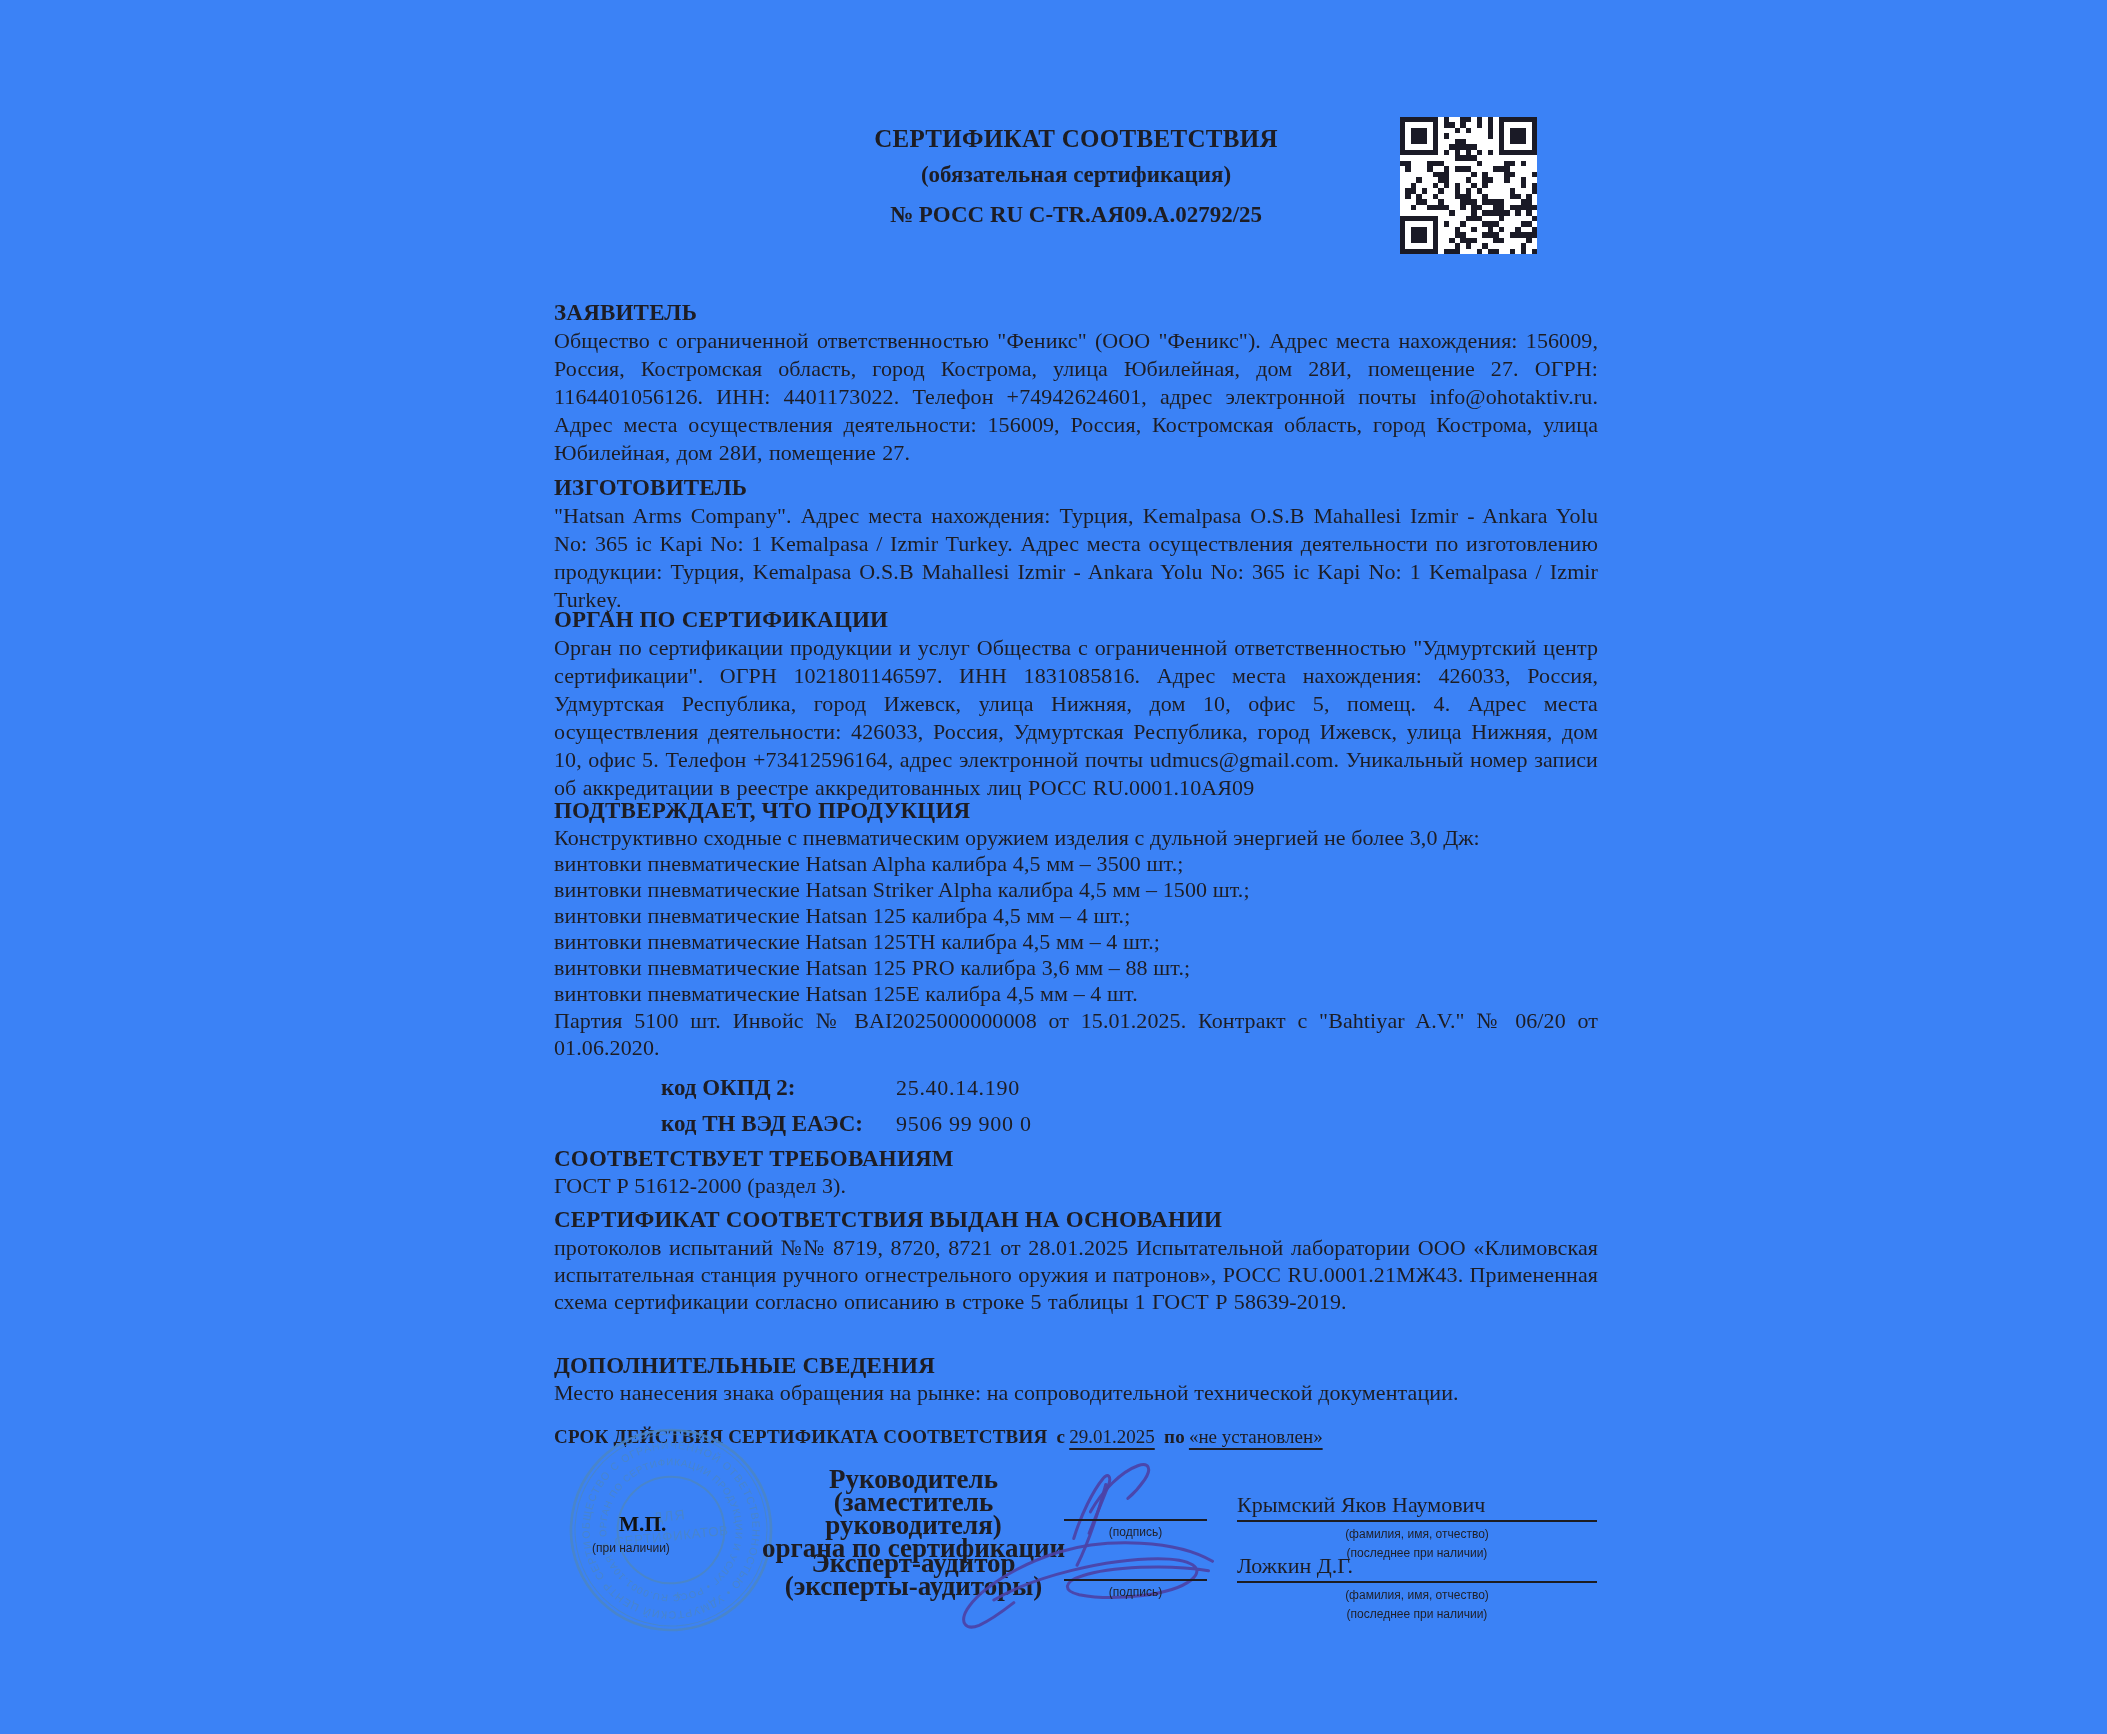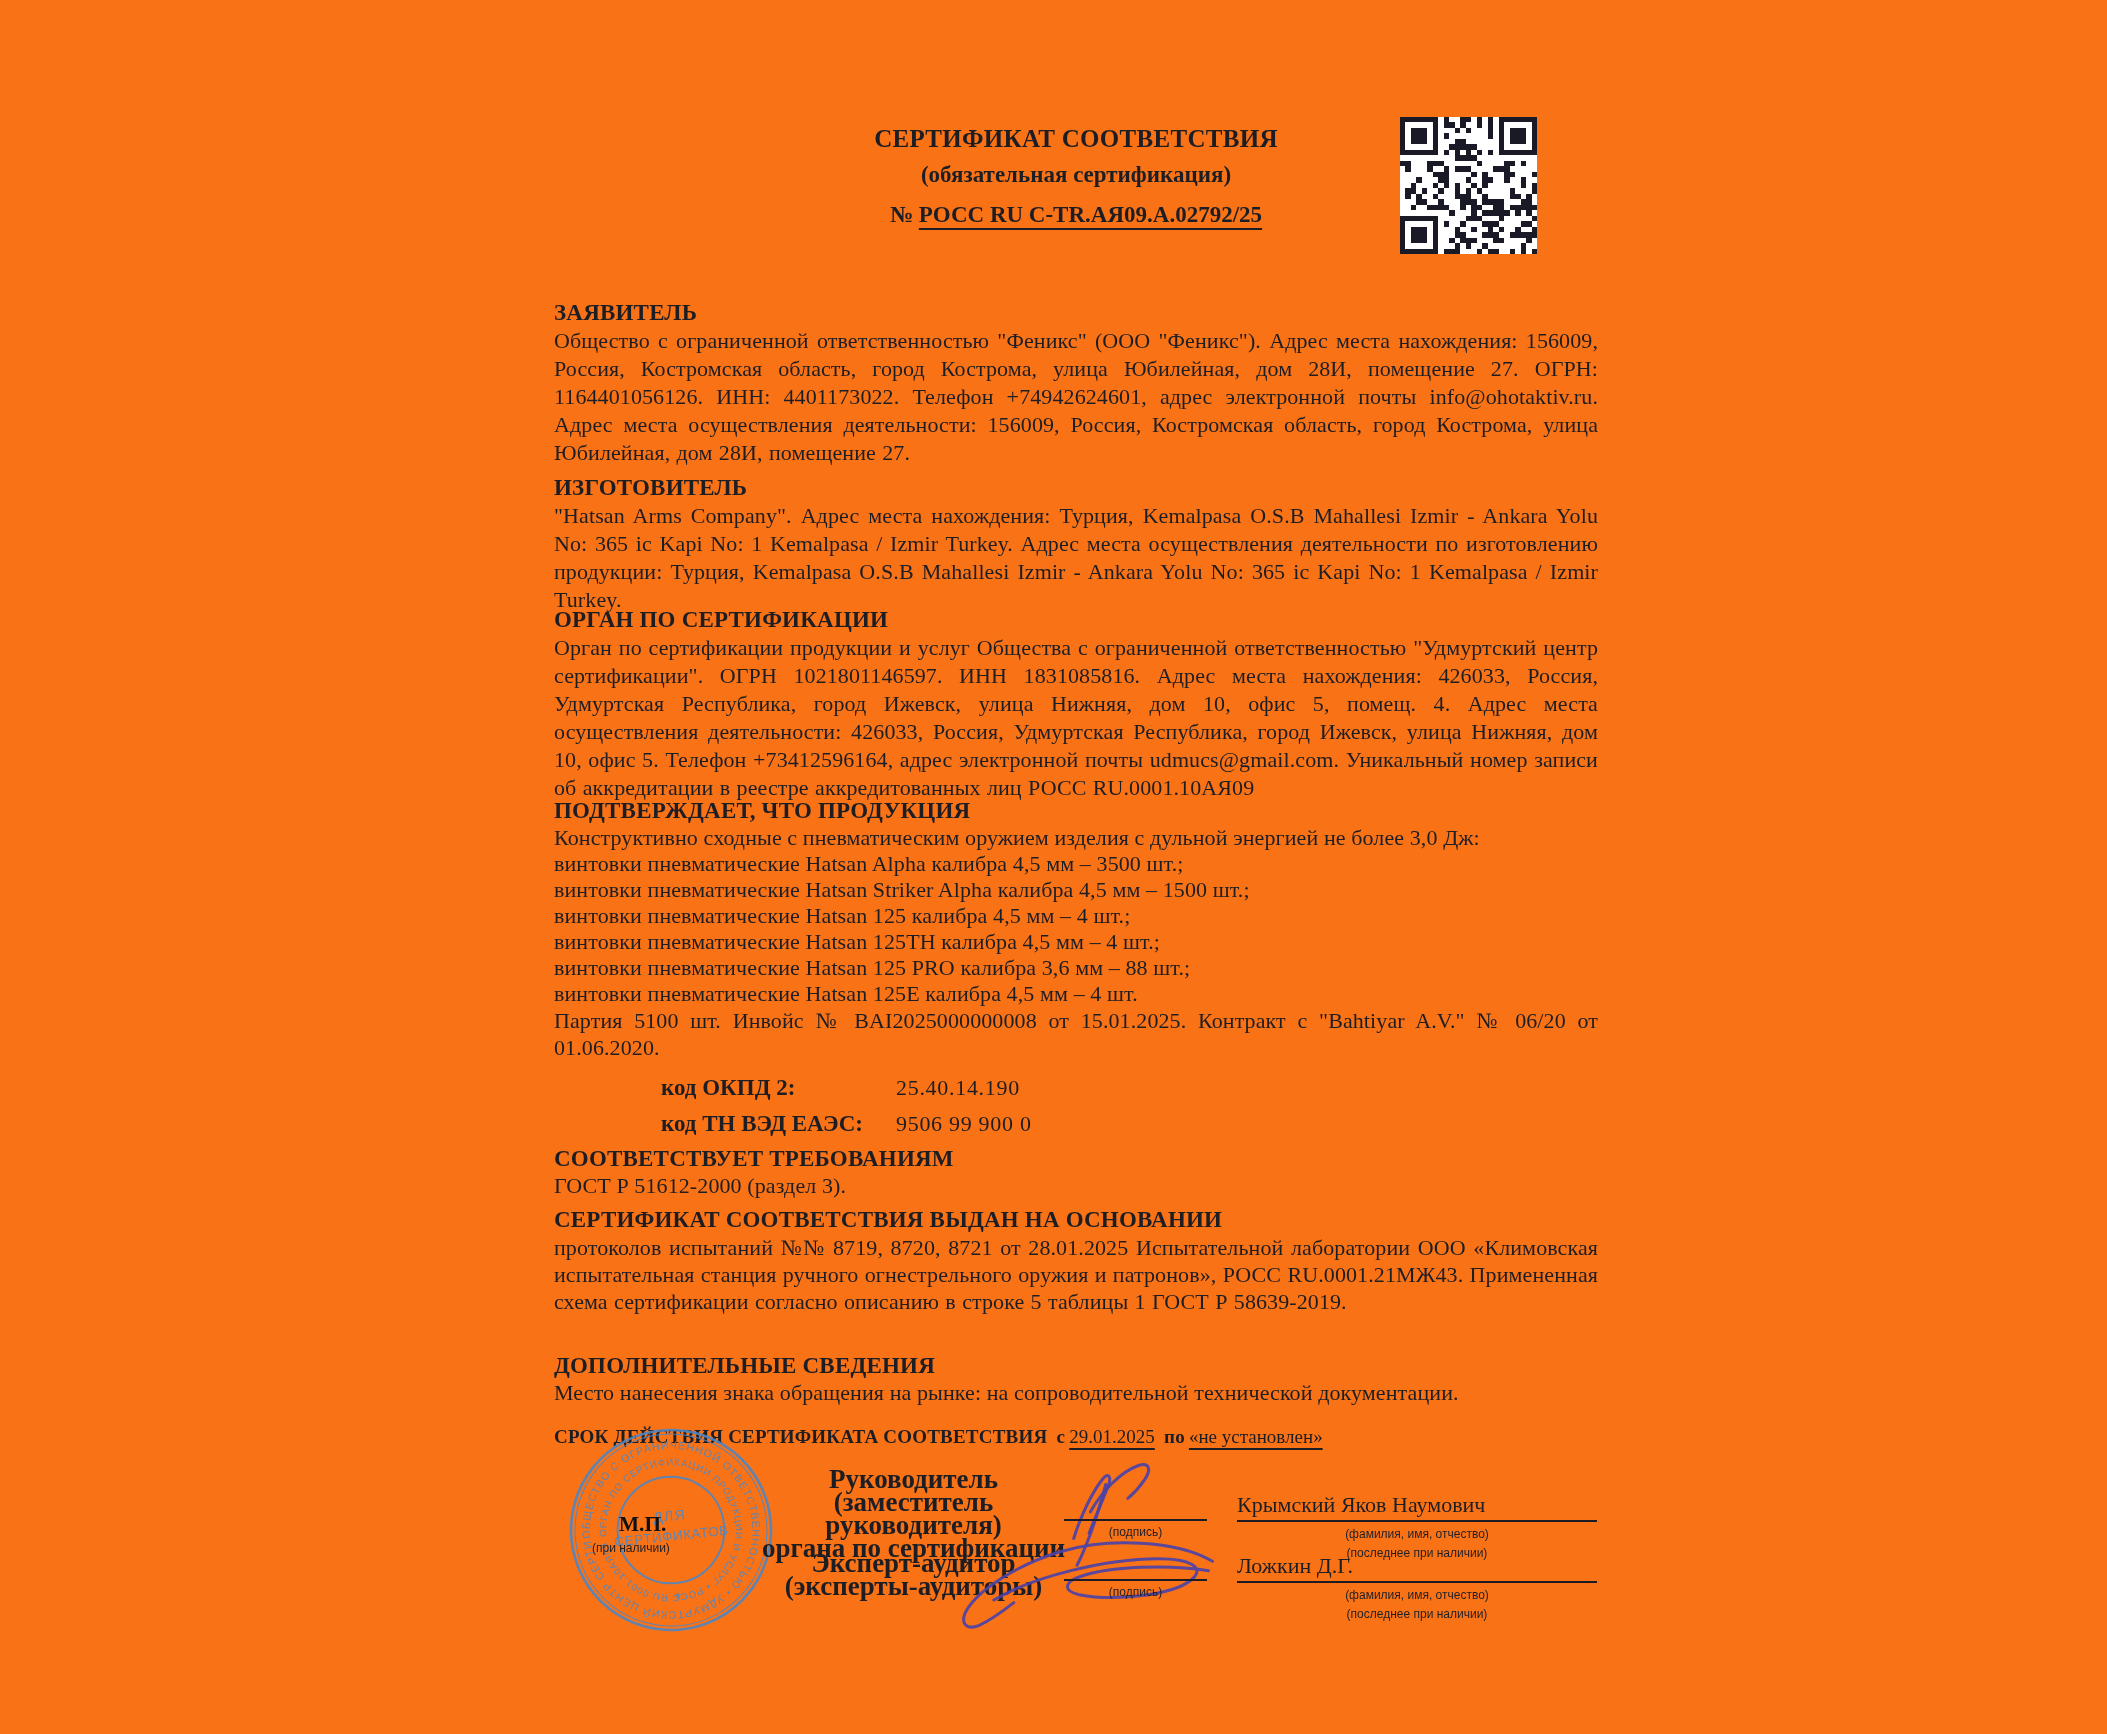--- a/index.html
+++ b/index.html
@@ -1,27 +1,27 @@
 <!DOCTYPE html>
 <html style="font-size:10.7px"><head>
 <meta charset="utf-8">
 <style>
   html,body{margin:0;padding:0;background:#ffffff;}
-  .page{position:relative;width:2108px;height:1734px;background:#f97316;overflow:hidden;
+  .page{position:relative;width:2108px;height:1734px;background:#3b82f6;overflow:hidden;
         font-family:"Liberation Serif","DejaVu Serif",serif;color:#1d1d24;}
   .col{position:absolute;left:554px;width:1044px;}
   .h{font-weight:bold;font-size:23px;line-height:28px;letter-spacing:0.2px;}
   .bodytext{font-size:22px;line-height:28px;text-align:justify;letter-spacing:0.1px;word-spacing:0.7px;}
   .pline{font-size:22px;line-height:26px;letter-spacing:0.1px;}
   .batch{font-size:22px;line-height:27px;text-align:justify;letter-spacing:0.1px;}
   .header{position:absolute;left:554px;top:125px;width:1044px;text-align:center;}
   .title{font-size:25px;font-weight:bold;letter-spacing:0.3px;}
   .subtitle{font-size:23px;font-weight:bold;margin-top:9.3px;}
   .cnumber{font-size:23px;font-weight:bold;margin-top:13.3px;}
-  .cnumber .num{text-decoration:underline;text-decoration-thickness:2px;text-underline-offset:6px;}
+  .cnumber .num{text-decoration-thickness:2px;text-underline-offset:6px;}
   .qr{position:absolute;left:1400px;top:117px;width:137px;height:137px;shape-rendering:crispEdges;}
   .coderow{position:absolute;left:554px;height:29px;}
   .code-label{position:absolute;left:107px;font-weight:bold;font-size:23px;white-space:nowrap;}
   .code-value{position:absolute;left:342px;font-size:22px;white-space:nowrap;letter-spacing:0.7px;}
   .validity{position:absolute;left:554px;top:1426px;width:1044px;font-size:19px;white-space:nowrap;}
   .vh{font-weight:bold;letter-spacing:0.2px;}
   .vsp{margin-left:9.3px;margin-right:4px;}
   .vu{text-decoration:underline;text-decoration-thickness:2px;text-underline-offset:5.3px;}
   .small{font-family:"Liberation Sans","DejaVu Sans",sans-serif;font-size:12px;color:#1f1f26;}
   .role{position:absolute;width:307px;text-align:center;font-weight:bold;font-size:27px;line-height:23px;}

